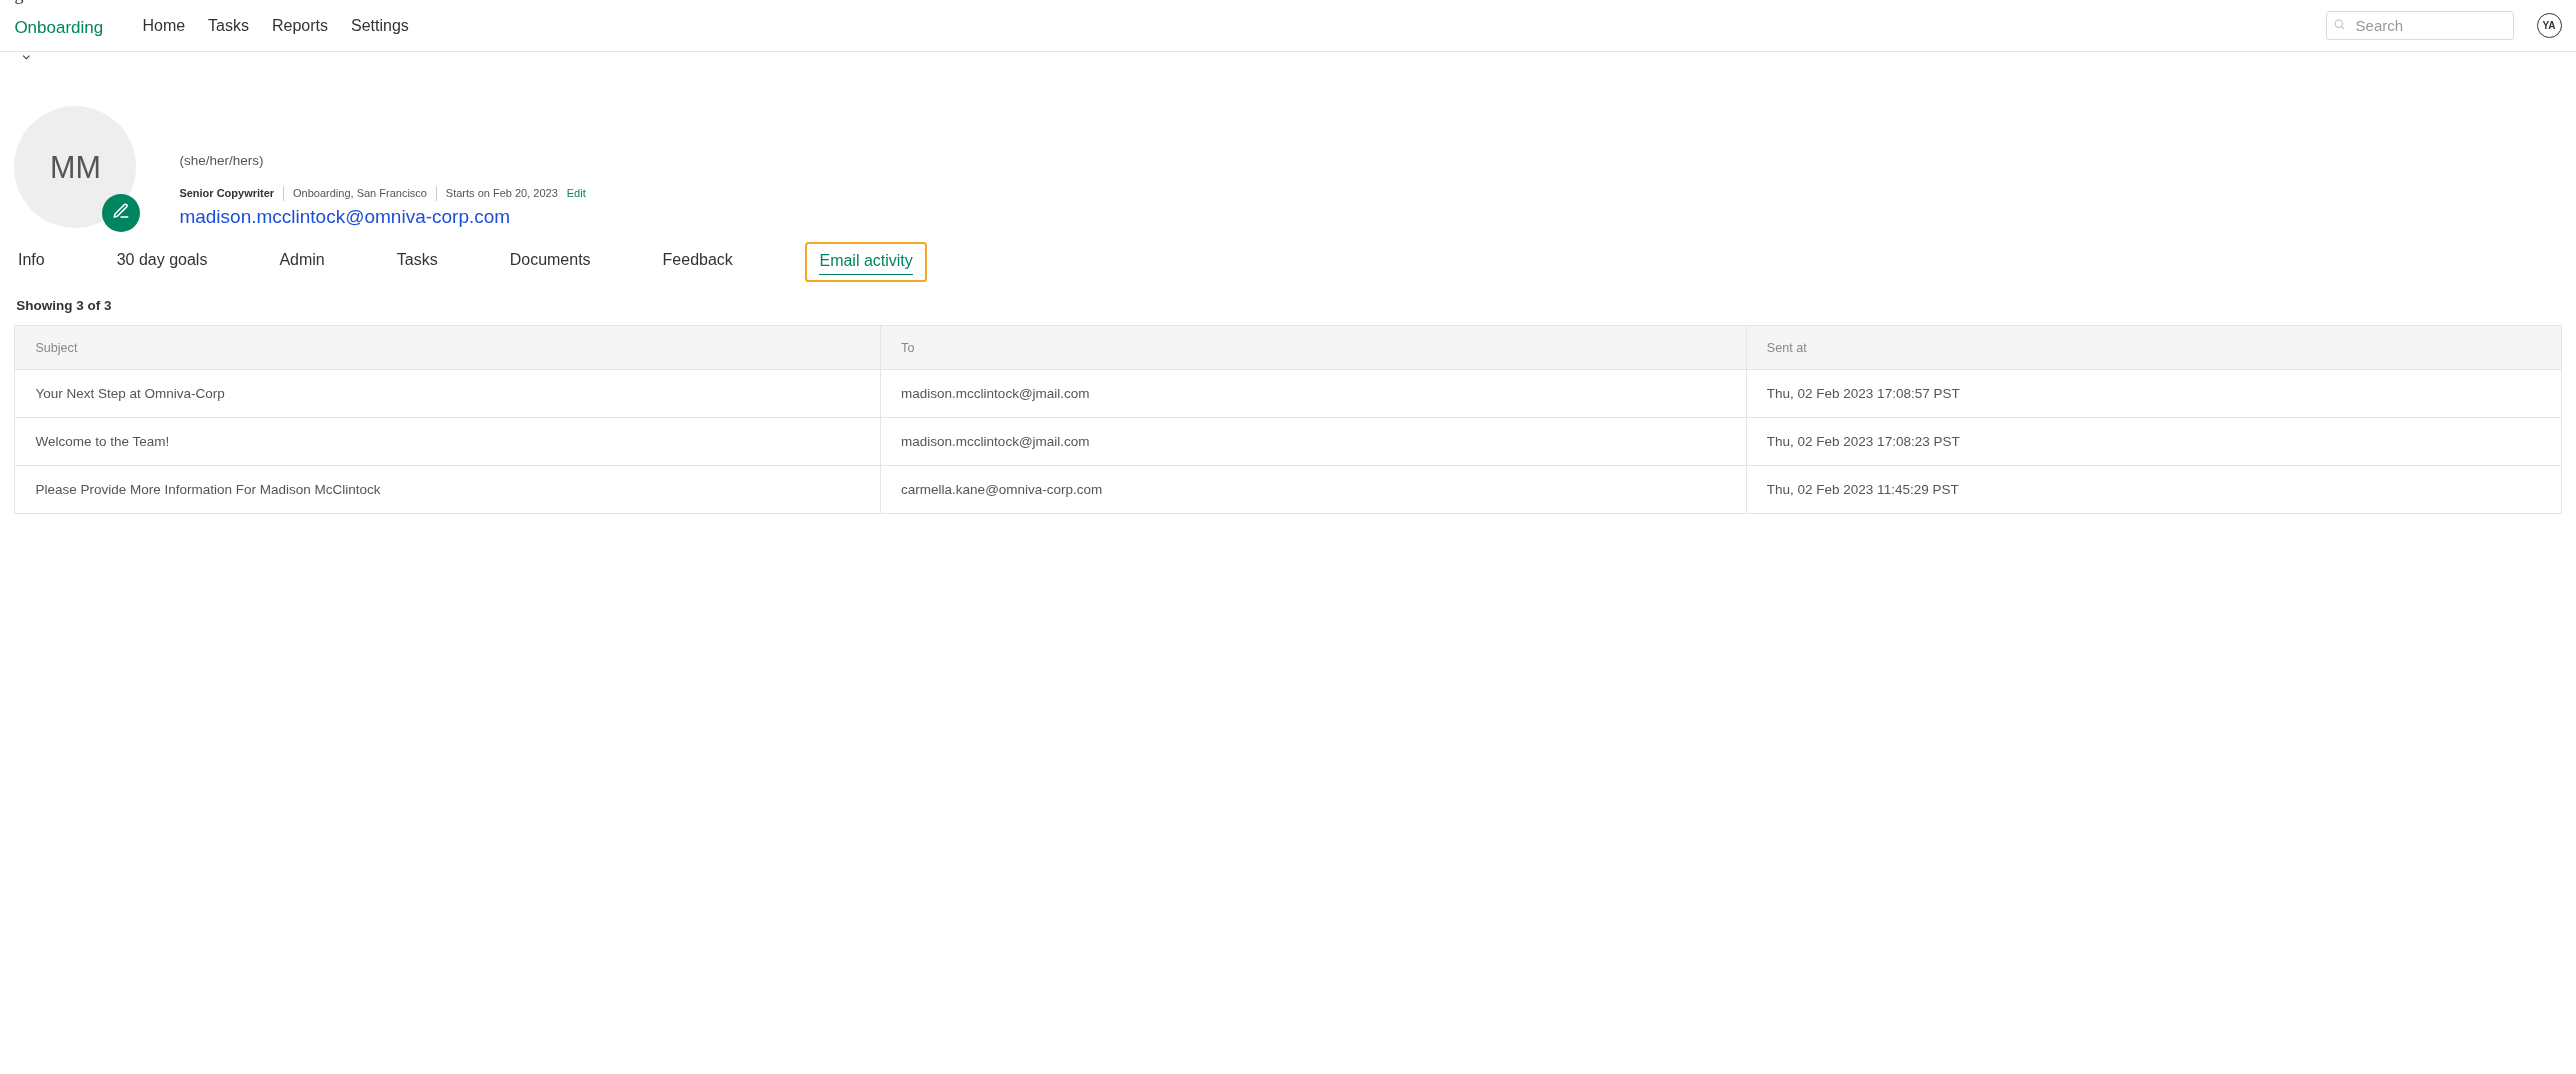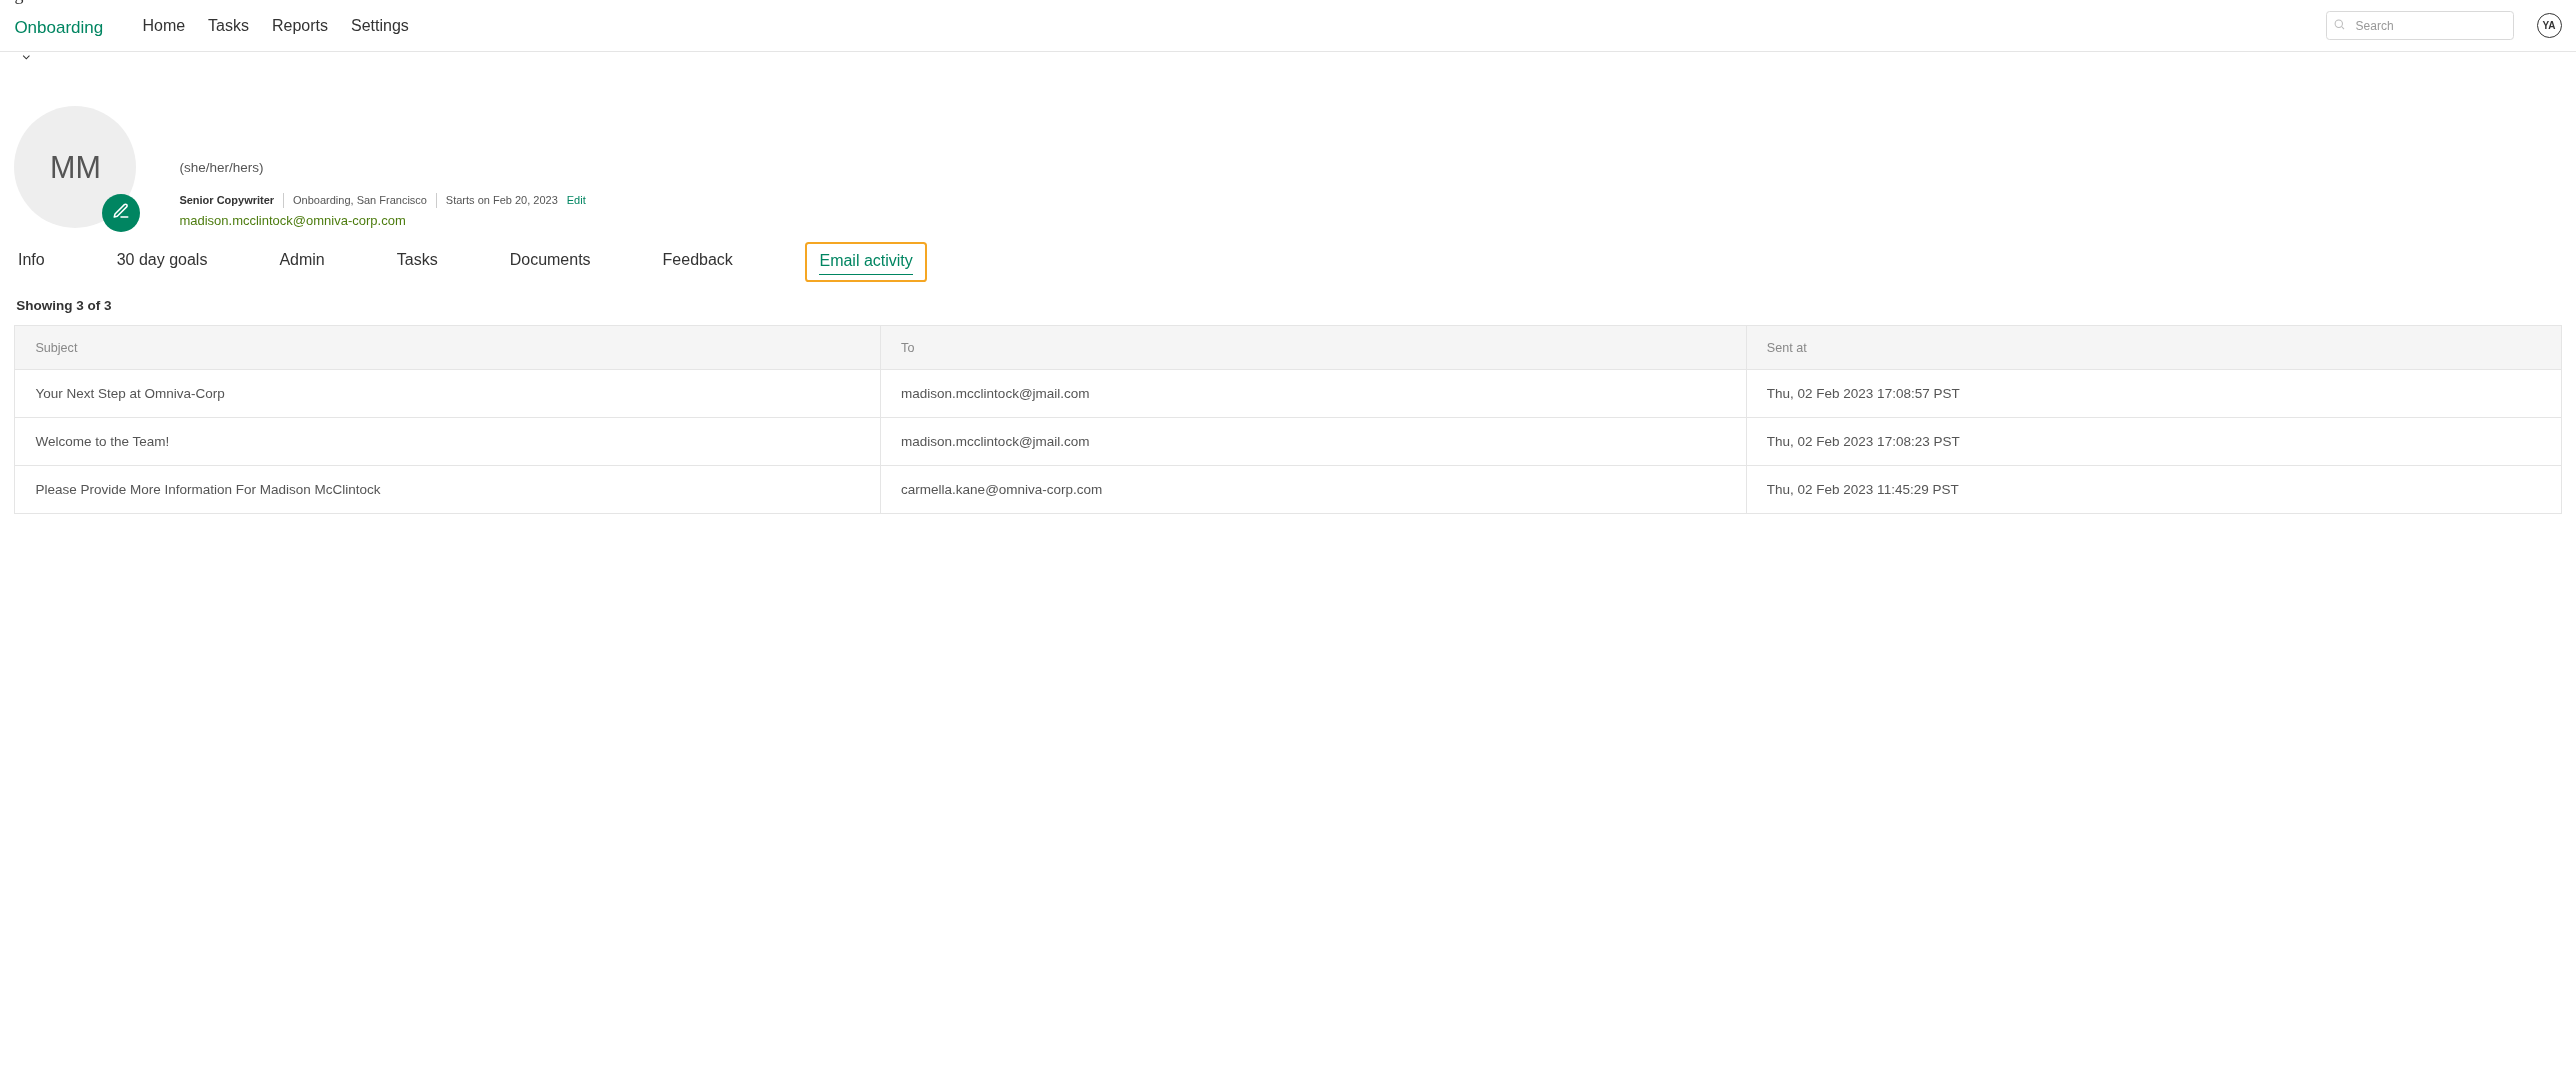--- a/index.html
+++ b/index.html
@@ -53,21 +53,21 @@
     position: relative;
     width: 188px;
     margin-right: 23px;
   }
   .search-input {
     width: 100%;
     height: 29px;
     border: 0.9px solid #d9d9d9;
     border-radius: 3.6px;
     padding: 0 9px 0 29px;
-    font-size: 12px;
+    font-size: 15px;
     color: #777;
   }
   .search-input::placeholder { color: #999; }
   .search-icon {
     position: absolute;
     left: 7.2px; top: 50%;
     transform: translateY(-50%);
     color: #bbb;
   }
   .avatar-ring {
@@ -149,22 +149,22 @@
   .meta-divider {
     width: 0.9px; height: 14.4px;
     background: #ccc;
   }
   .edit-link {
     color: #008561;
     cursor: pointer;
   }
   .profile-email {
     margin-top: 5.4px;
-    font-size: 13px;
-    color: #4d7c0f;
+    font-size: 19px;
+    color: #1d4ed8;
     cursor: pointer;
   }
 
   
   .tabs {
     display: flex;
     gap: 72px;
     margin-top: 12.6px;
     margin-bottom: 23px;
     padding-left: 3.6px;

